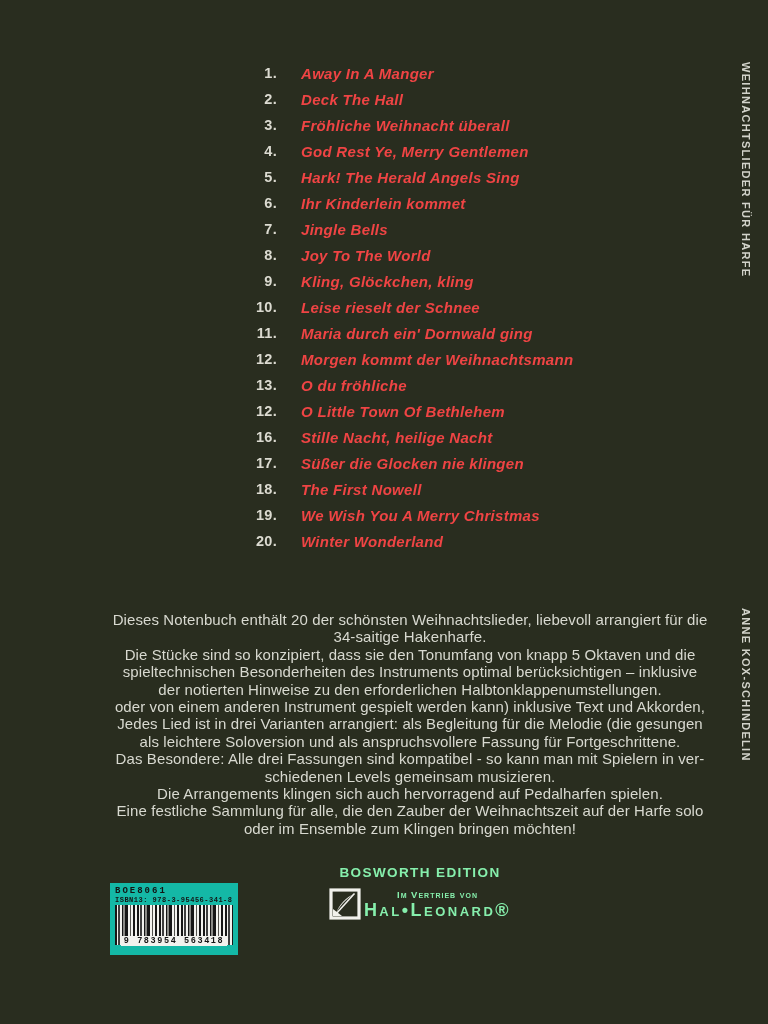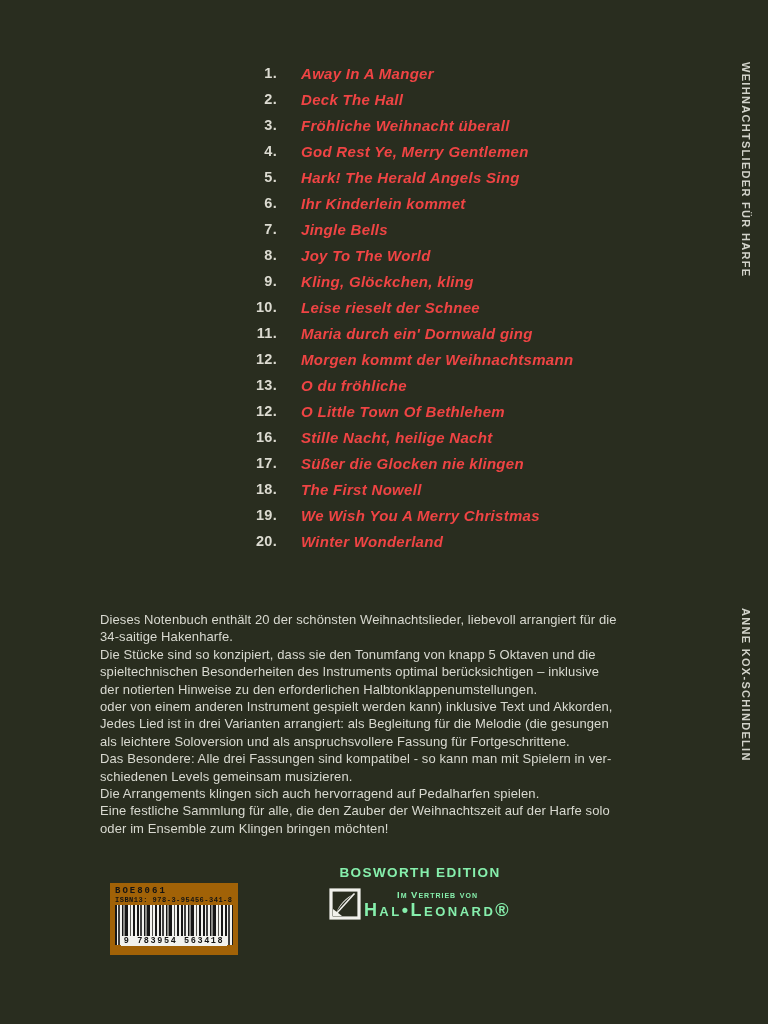--- a/index.html
+++ b/index.html
@@ -24,39 +24,40 @@
     letter-spacing:.3px;
   }
   .track .title{
     margin-left:24px;
     font-size:15px;font-style:italic;font-weight:600;
     color:#ef4444;letter-spacing:.3px;white-space:nowrap;
   }
   
   .description{
     position:absolute;top:611px;left:100px;width:620px;
-    color:#d8d9d0;font-size:13px;line-height:17.4px;
+    color:#d8d9d0;font-size:15px;line-height:17.4px;
     letter-spacing:.1px;
+    text-align:center;
   }
   .desc-line{white-space:nowrap;}
   
   .spine-top,.spine-bottom{
     position:absolute;left:752px;
     transform:rotate(90deg);transform-origin:0 0;
     white-space:nowrap;
     font-size:11px;font-weight:bold;letter-spacing:1.3px;
     color:#d2d3ca;
   }
   .spine-top{top:62px;}
   .spine-bottom{top:608px;}
   
   .barcode{
     position:absolute;left:110px;top:883px;
     width:128px;height:72px;
-    background:#a16207;
+    background:#14b8a6;
     box-sizing:border-box;padding:3px 5px 0 5px;
     font-family:"Liberation Mono","DejaVu Sans Mono",monospace;
     color:#141414;
   }
   .bc-cat{font-size:9px;font-weight:bold;letter-spacing:2px;line-height:10px;}
   .bc-isbn{font-size:7px;font-weight:bold;letter-spacing:.5px;line-height:8px;white-space:nowrap;}
   .bc-bars{
     height:40px;margin-top:1px;
     background:repeating-linear-gradient(90deg,
       #161616 0 2px,#f2f2ee 2px 3px,

